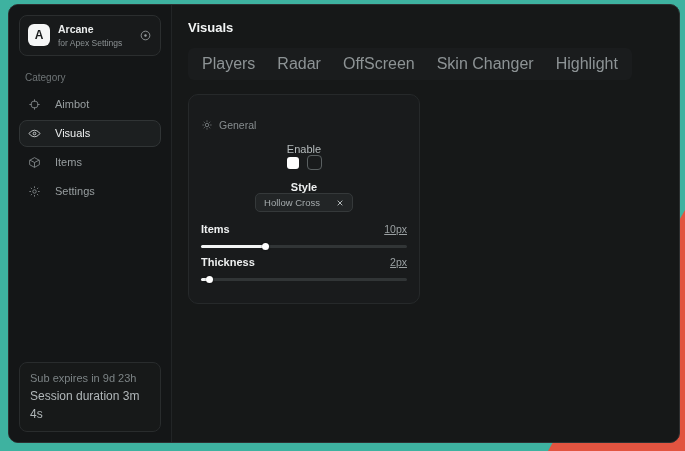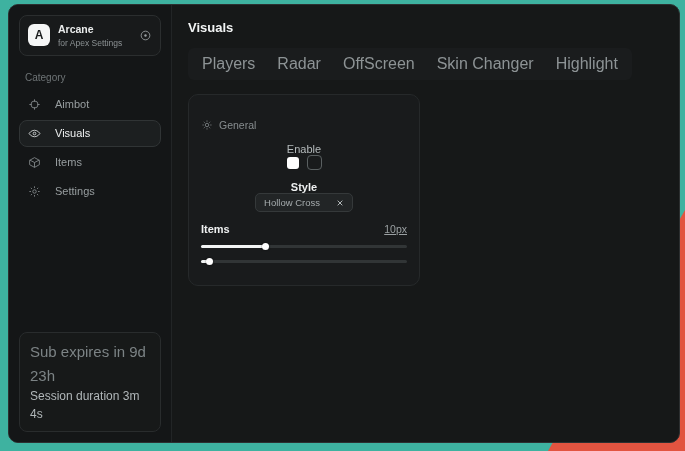--- a/index.html
+++ b/index.html
@@ -23,21 +23,21 @@
   .header-target{margin-left:auto;color:#9aa0a2;display:flex;cursor:pointer;}
   .category-label{font-size:10px;color:#6e7476;margin:16px 0 8px 6px;}
   nav{display:flex;flex-direction:column;gap:2px;}
   .nav-item{display:flex;align-items:center;gap:14px;padding:6px 8px;border-radius:8px;
     border:1px solid transparent;font-size:11px;color:#989ea0;cursor:pointer;}
   .nav-item .icon{display:flex;color:#858b8d;}
   .nav-item.active{background:#1c1f20;border-color:#303435;color:#eef0f0;}
   .nav-item.active .icon{color:#d9dcdc;}
   .footer-box{margin-top:auto;border:1px solid #292c2d;border-radius:8px;
     padding:7px 10px;background:#171919;}
-  .sub-line{font-size:15px;color:#7c8385;line-height:1.55;}
+  .sub-line{font-size:11px;color:#7c8385;line-height:1.55;}
   .session-line{font-size:12px;color:#b1b7b9;line-height:1.55;}
   
   .main{flex:1;padding:15px 16px;box-sizing:border-box;}
   .page-title{margin:0;font-size:13px;font-weight:bold;color:#f2f4f4;}
   .tabstrip{margin-top:13px;display:inline-flex;align-items:center;gap:2px;
     background:#1a1c1d;border-radius:6px;padding:3px 4px;}
   .tab{font-size:16px;color:#8d9395;padding:4px 10px;border-radius:5px;cursor:pointer;white-space:nowrap;}
   .tab.active{background:#2d3031;color:#fafbfb;font-weight:bold;}
   .panel{margin-top:14px;width:232px;background:#191b1c;border:1px solid #26292a;
     border-radius:10px;padding:22px 12px 14px;box-sizing:border-box;}
@@ -186,20 +186,24 @@
             <span class="value">10px</span>
           </div>
           <div class="slider">
             <div class="track"></div>
             <div class="fill" style="width: 31%;"></div>
             <div class="thumb" style="left: calc(31% - 3px);"></div>
           </div>
         </div>
 
         <div class="slider-block">
+          <div class="slider-head">
+            <span class="label">Thickness</span>
+            <span class="value">2px</span>
+          </div>
           <div class="slider">
             <div class="track"></div>
             <div class="fill" style="width: 4%;"></div>
             <div class="thumb" style="left: calc(4% - 3px);"></div>
           </div>
         </div>
       </section>
     </main>
   </div>
 </div>

